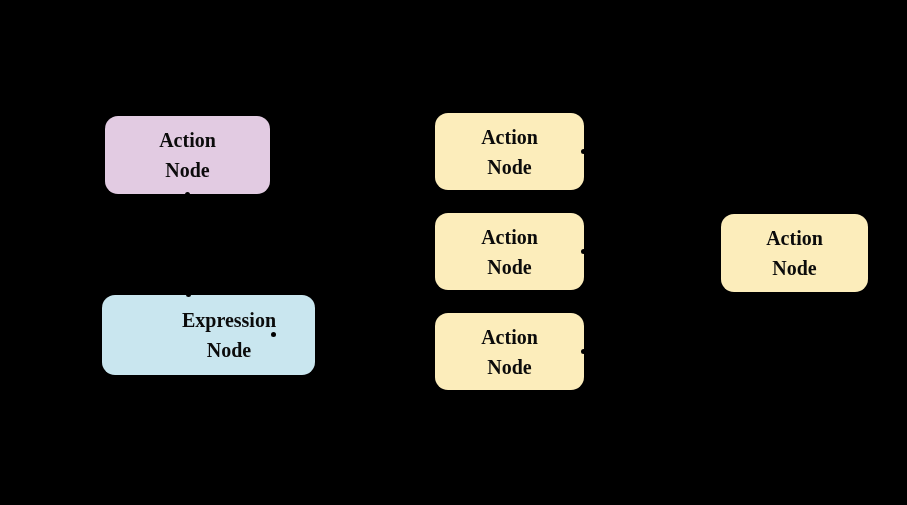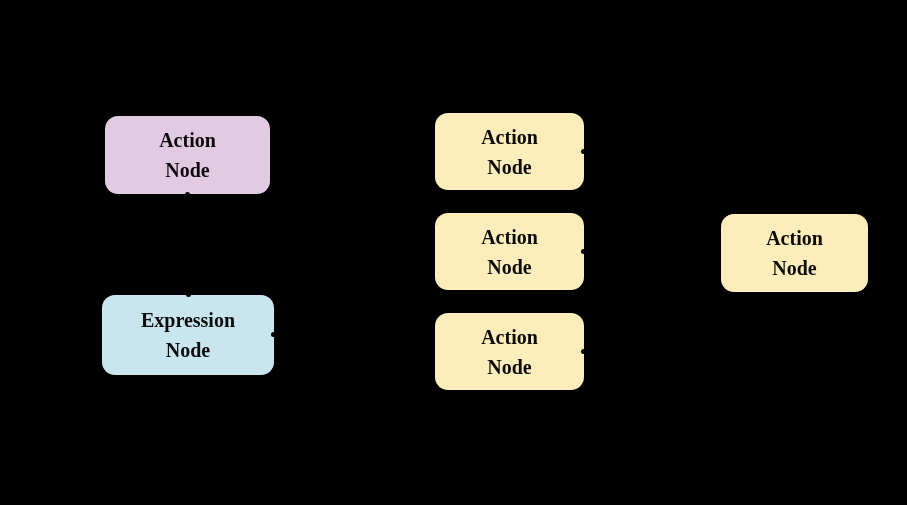--- a/index.html
+++ b/index.html
@@ -25,21 +25,21 @@
   }
   .node .label {
     white-space: pre-line;
     font-weight: 700;
     font-size: 20px;
     line-height: 30px;
     color: #0b0b0b;
   }
   
   .n-starter    { left: 105px; top: 116px; width: 165px; height: 78px; }
-  .n-expression { left: 102px; top: 295px; width: 172px; height: 80px; }
+  .n-expression { left: 102px; top: 295px; width: 172px; height: 80px; padding-left: 41px; }
   .n-action1    { left: 435px; top: 113px; width: 149px; height: 77px; }
   .n-action2    { left: 435px; top: 213px; width: 149px; height: 77px; }
   .n-action3    { left: 435px; top: 313px; width: 149px; height: 77px; }
   .n-action4    { left: 721px; top: 214px; width: 147px; height: 78px; }
   
   .dot {
     position: absolute;
     width: 5px;
     height: 5px;
     border-radius: 50%;

